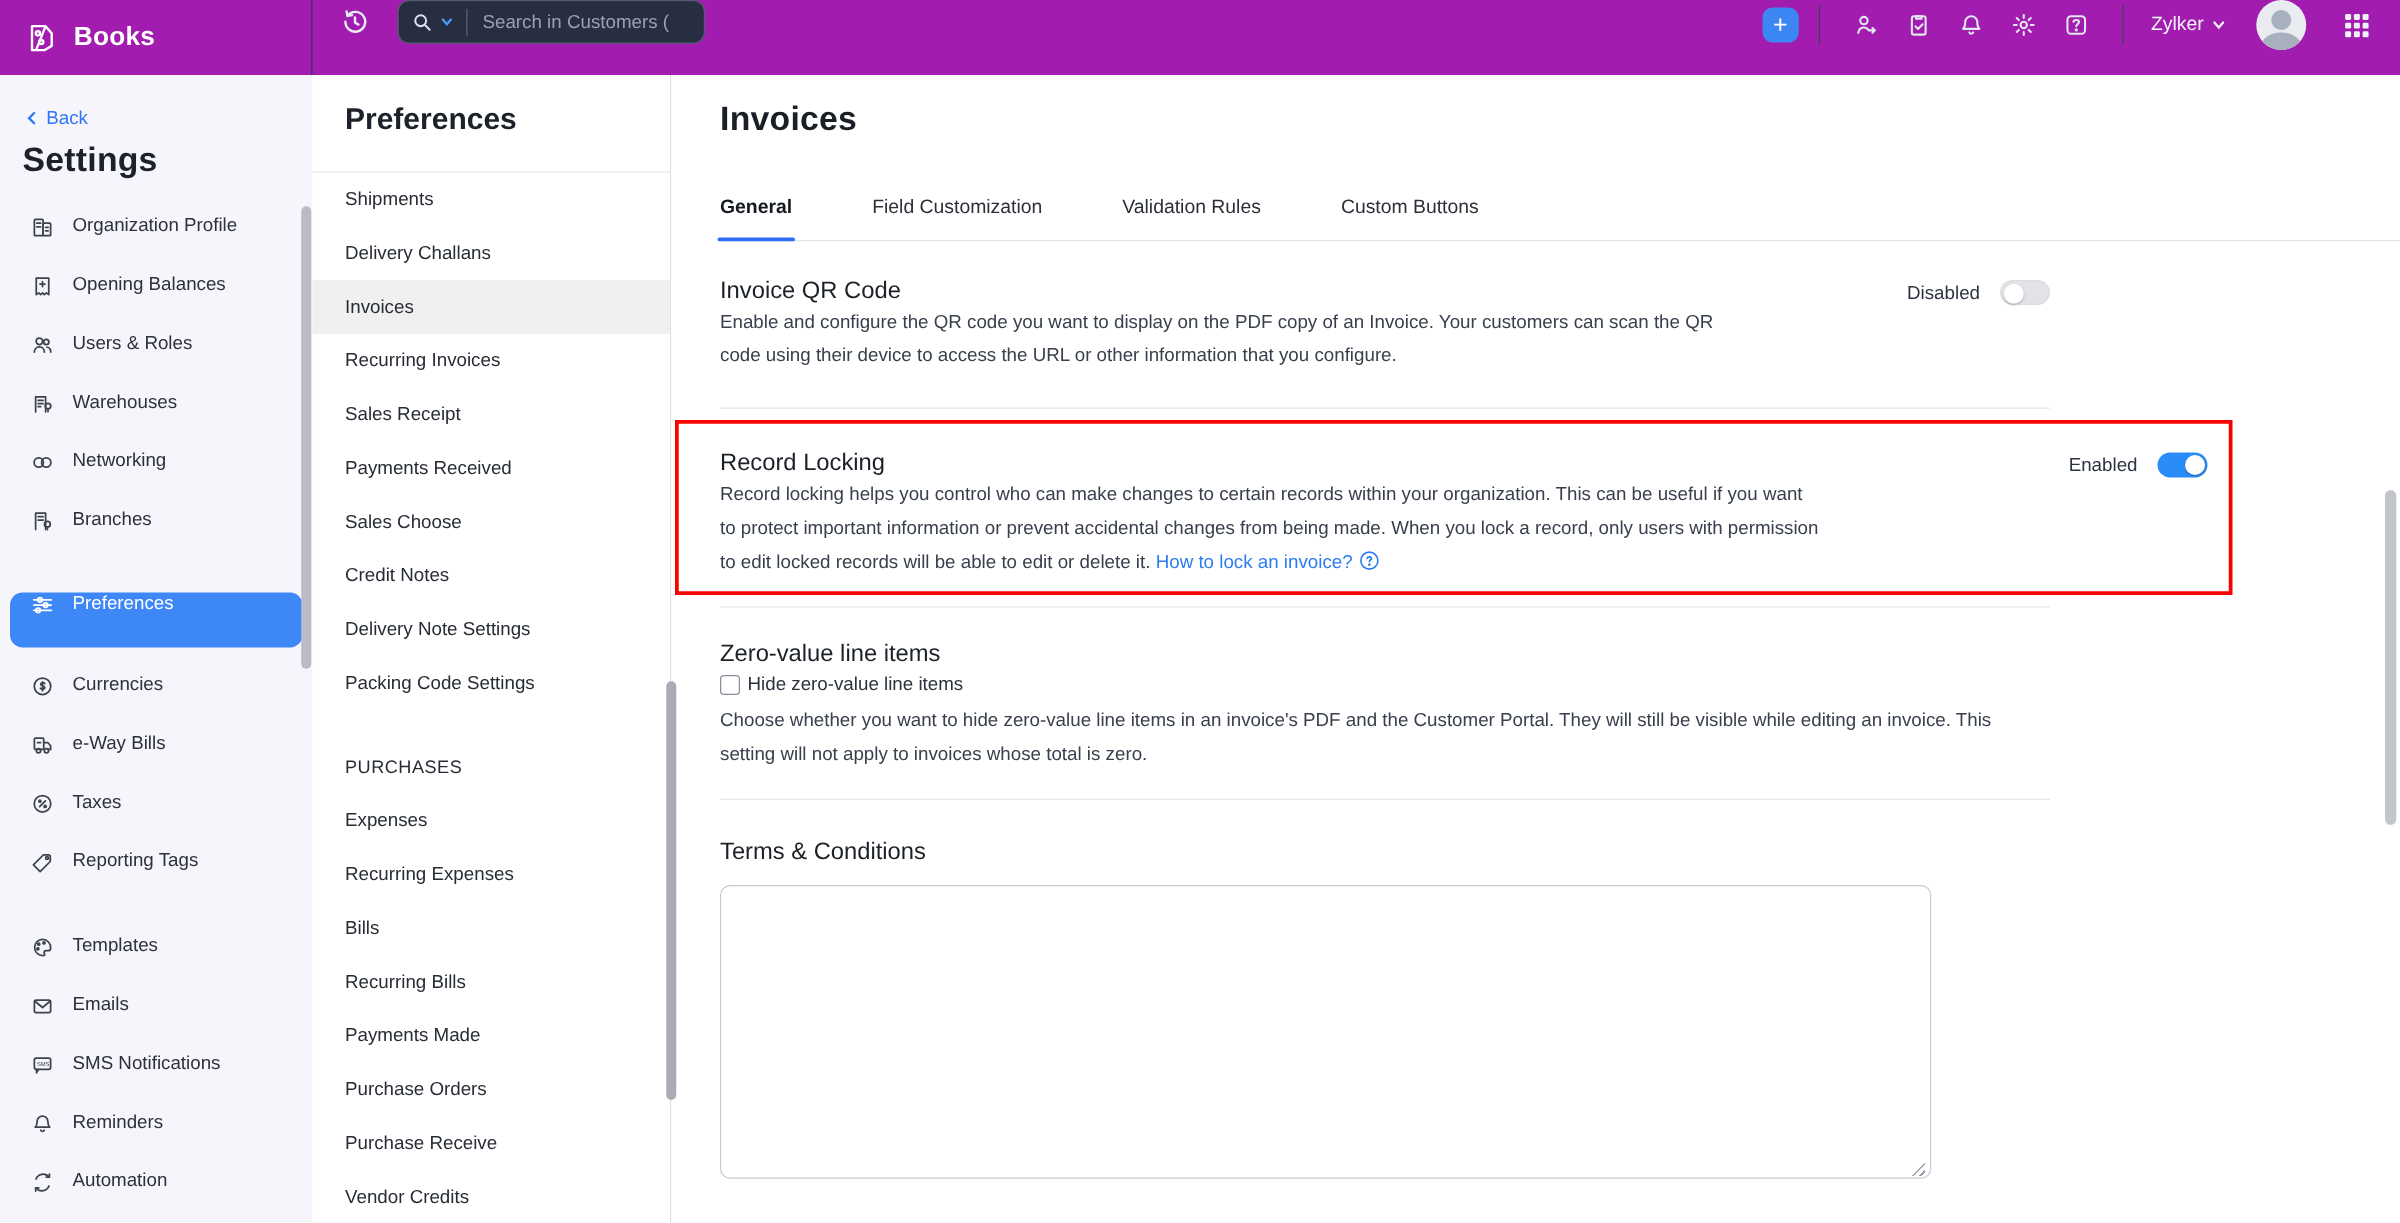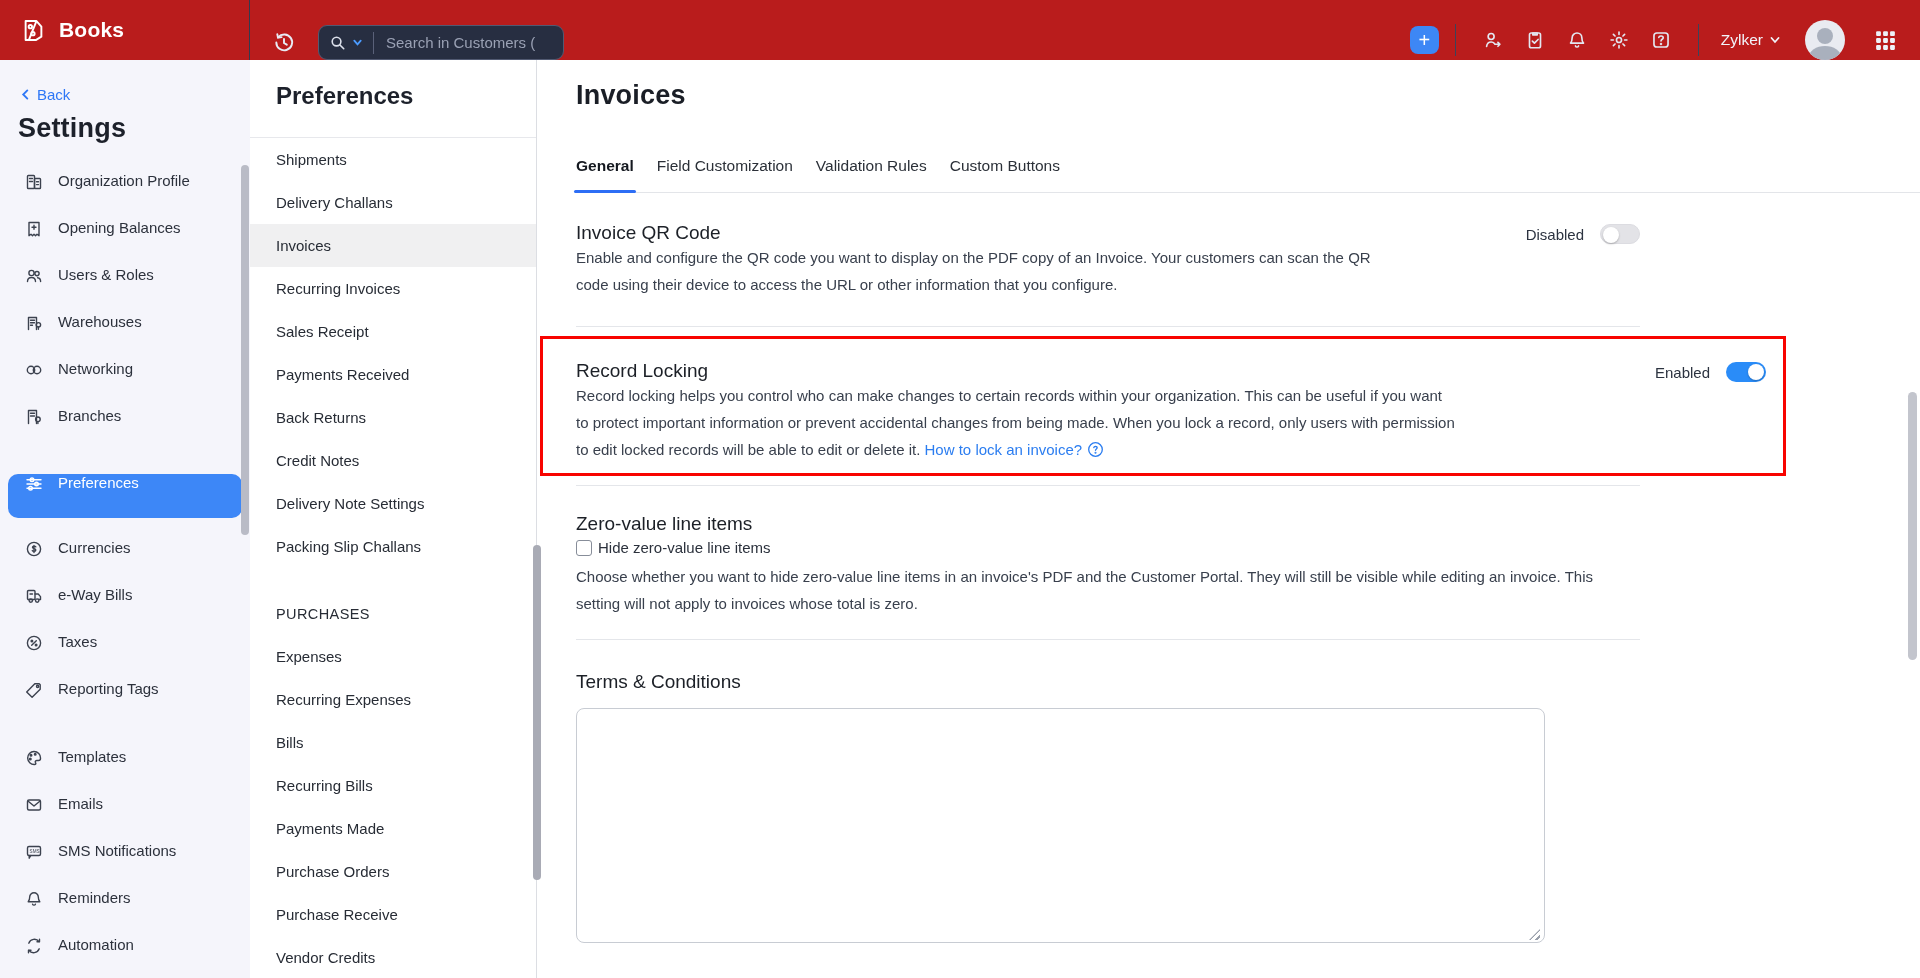--- a/index.html
+++ b/index.html
@@ -1,21 +1,21 @@
 <!DOCTYPE html>
 <html><head>
 <meta charset="utf-8">
 <style>
   * { margin:0; padding:0; box-sizing:border-box; }
   html,body { width:1920px; height:978px; overflow:hidden; background:#fff;
     font-family:"Liberation Sans", sans-serif; }
   .app { width:1920px; height:978px; display:flex; flex-direction:column; }
 
   
-  .topbar { height:60px; background:#b91c1c; display:flex; align-items:flex-end; flex:0 0 60px; color:#eef1f8; }
+  .topbar { height:60px; background:#a21caf; display:flex; align-items:flex-start; flex:0 0 60px; color:#eef1f8; }
   .tb-left { width:250px; height:60px; display:flex; align-items:center; padding-left:20px; gap:12px; border-right:1px solid #333a50; }
   .tb-logo { width:27px; height:27px; color:#fff; }
   .tb-product { font-size:21px; font-weight:700; color:#fff; letter-spacing:.2px; }
   .tb-mid { display:flex; align-items:center; margin-left:22px; }
   .tb-hist { width:24px; height:24px; color:#e8ebf4; cursor:pointer; }
   .searchbox { margin-left:22px; width:246px; height:35px; background:#272e41; border:1px solid #525a72; border-radius:9px; display:flex; align-items:center; padding:0 10px; gap:6px; }
   .searchbox .mag { width:17px; height:17px; color:#dde1ec; }
   .searchbox .chev { width:11px; height:11px; color:#4b9bff; }
   .searchbox .sep { width:1px; height:22px; background:#5a6179; margin:0 6px 0 4px; }
   .searchbox input { background:transparent; border:none; outline:none; color:#e8ebf4; font-size:15px; width:150px; font-family:"Liberation Sans",sans-serif; }
@@ -52,21 +52,21 @@
   .panel2 { width:287px; flex:0 0 287px; background:#fff; border-right:1px solid #dcdee3; position:relative; }
   .panel2-title { font-size:24px; font-weight:700; color:#1d212b; padding:22px 0 0 26px; height:78px; border-bottom:1px solid #e7e8ec; }
   .p2-item { height:43px; display:flex; align-items:center; padding-left:26px; font-size:15px; color:#272c35; cursor:pointer; }
   .p2-item.selected { background:#f0f0f1; }
   .p2-item.sec-label { margin-top:24px; font-size:14.5px; letter-spacing:.4px; cursor:default; }
   .panel2 .sb-thumb { right:-5px; top:485px; height:335px; background:#a9abb5; z-index:3; }
 
   
   .content { flex:1; background:#fff; position:relative; padding:18px 0 0 39px; min-width:0; }
   .content h1 { font-size:27px; font-weight:700; color:#1a1e26; line-height:34px; letter-spacing:.2px; }
-  .tabs { display:flex; gap:23px; margin-top:45px; border-bottom:1px solid #e3e5e9; padding-right:20px; }
+  .tabs { display:flex; gap:64px; margin-top:45px; border-bottom:1px solid #e3e5e9; padding-right:20px; }
   .tab { font-size:15.5px; color:#2b3038; padding-bottom:17px; position:relative; cursor:pointer; }
   .tab.active { font-weight:700; color:#14181f; }
   .tab.active::after { content:""; position:absolute; left:-2px; right:-2px; bottom:-1px; height:3px; background:#2d6ef5; border-radius:2px; }
   .sections { width:1064px; }
   .sec-head { display:flex; justify-content:space-between; align-items:flex-end; margin-top:29px; }
   .sec-title { font-size:19px; color:#1c2027; }
   .toggle-wrap { display:flex; align-items:center; gap:16px; font-size:15px; color:#2c3340; }
   .toggle { width:40px; height:20px; border-radius:10px; position:relative; cursor:pointer; }
   .toggle.off { background:#e3e3e7; border:1px solid #dcdce1; }
   .toggle.on { background:#2a8cf8; }
@@ -325,24 +325,24 @@
 
     <nav class="panel2">
       <div class="panel2-title">Preferences</div>
       <div id="p2-list">
           <div class="p2-item">Shipments</div>
           <div class="p2-item">Delivery Challans</div>
           <div class="p2-item selected">Invoices</div>
           <div class="p2-item">Recurring Invoices</div>
           <div class="p2-item">Sales Receipt</div>
           <div class="p2-item">Payments Received</div>
-          <div class="p2-item">Back Returns</div>
+          <div class="p2-item">Sales Choose</div>
           <div class="p2-item">Credit Notes</div>
           <div class="p2-item">Delivery Note Settings</div>
-          <div class="p2-item">Packing Slip Challans</div>
+          <div class="p2-item">Packing Code Settings</div>
           <div class="p2-item sec-label">PURCHASES</div>
           <div class="p2-item">Expenses</div>
           <div class="p2-item">Recurring Expenses</div>
           <div class="p2-item">Bills</div>
           <div class="p2-item">Recurring Bills</div>
           <div class="p2-item">Payments Made</div>
           <div class="p2-item">Purchase Orders</div>
           <div class="p2-item">Purchase Receive</div>
           <div class="p2-item">Vendor Credits</div>
         </div>

